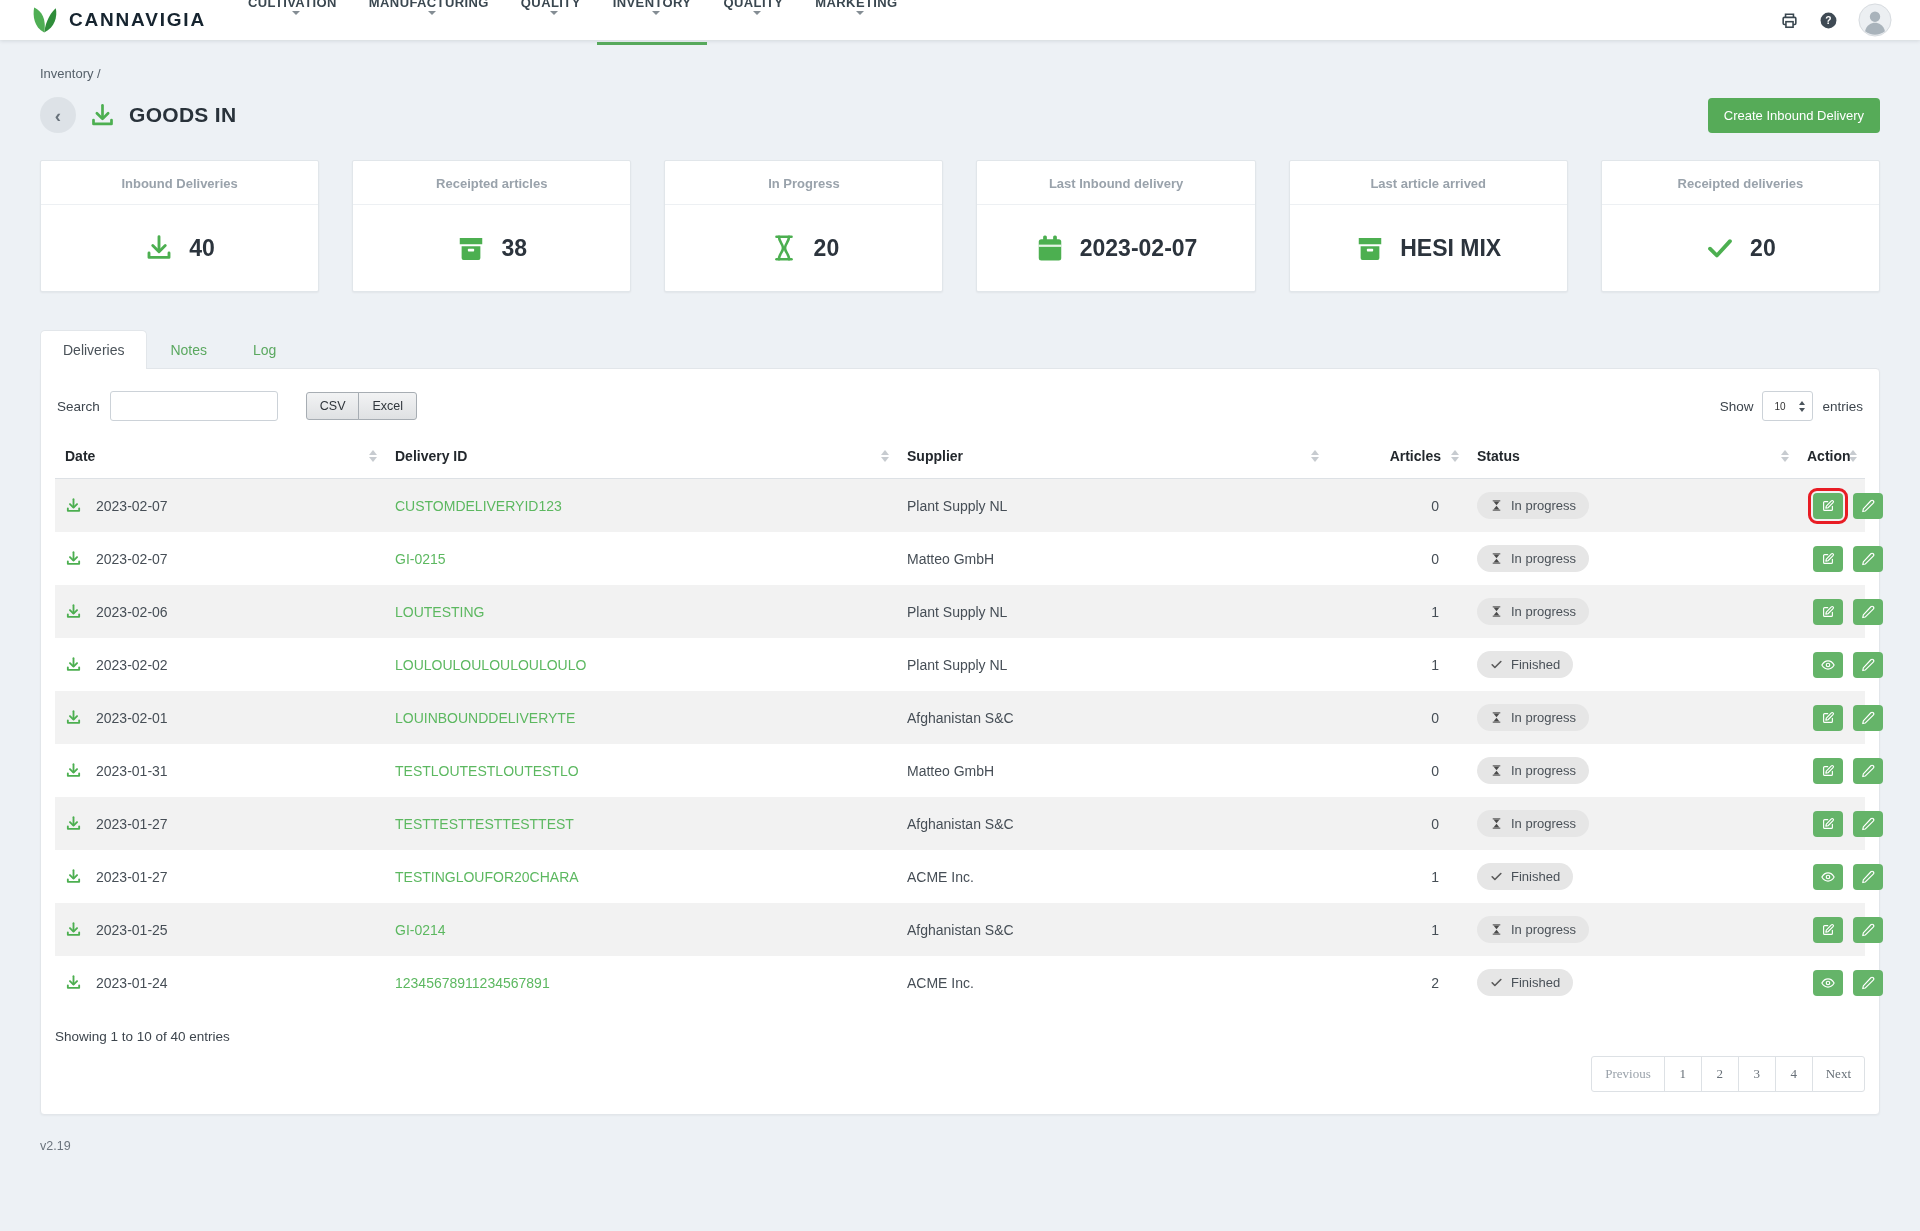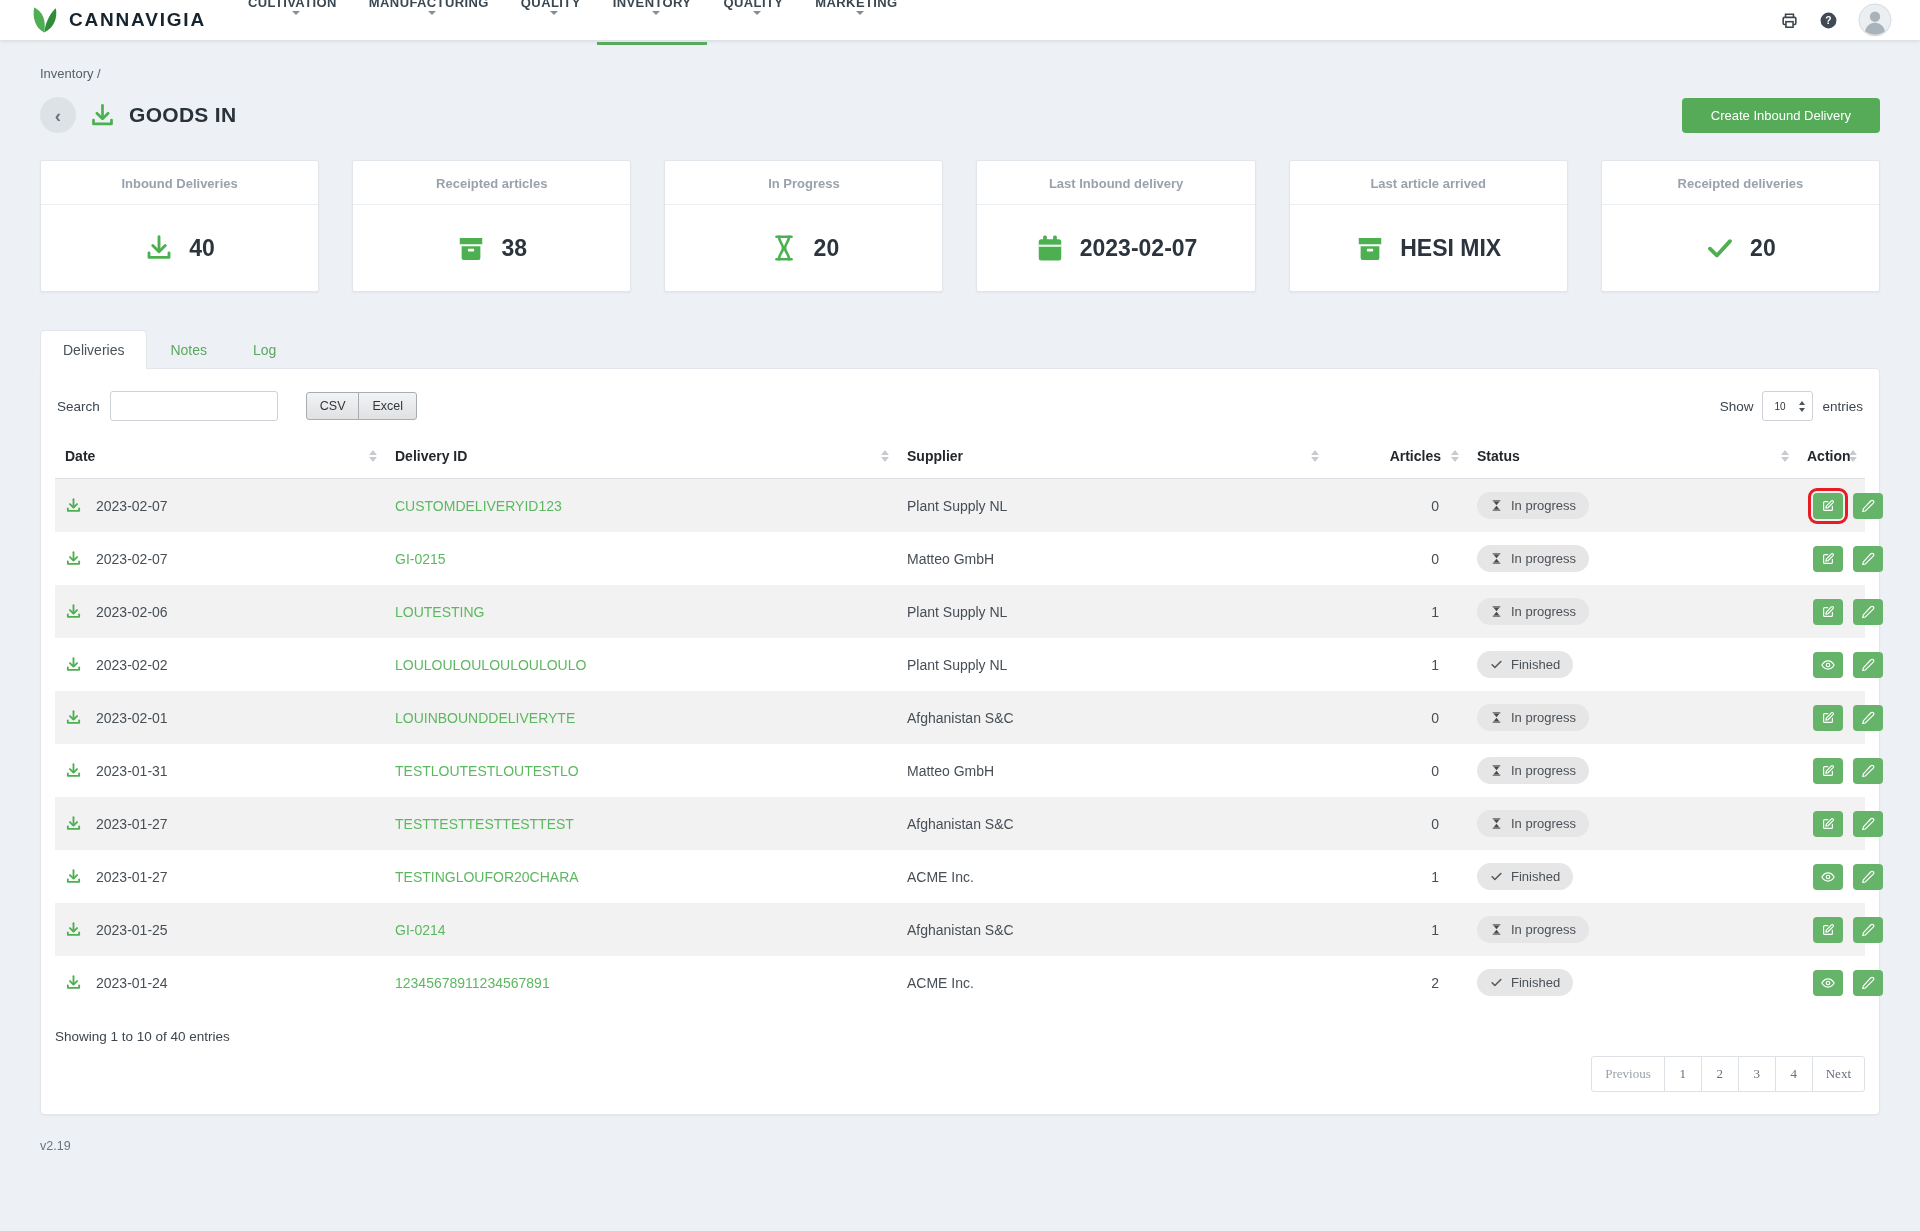--- a/index.html
+++ b/index.html
@@ -26,21 +26,21 @@
 
   
   .content{padding:26px 40px 0;}
   .breadcrumb{font-size:13px;color:#55606a;margin-bottom:16px;}
   .title-row{display:flex;align-items:center;gap:13px;margin-bottom:27px;}
   .back-btn{width:36px;height:36px;border-radius:50%;border:none;background:#dde2e7;color:#68727b;
             font-size:19px;font-weight:700;cursor:pointer;line-height:1;}
   .title-ico svg{width:27px;height:27px;display:block;}
   .page-title{font-size:21px;font-weight:700;color:#29323a;letter-spacing:.3px;}
   .create-btn{margin-left:auto;background:#56ab58;border:none;color:#fff;font-size:13px;
-              padding:10px 29px;border-radius:4px;cursor:pointer;}
+              padding:10px 16px;border-radius:4px;cursor:pointer;}
 
   
   .stats{display:grid;grid-template-columns:repeat(6,1fr);gap:33px;margin-bottom:38px;}
   .stat-card{background:#fff;border:1px solid #e1e6ea;border-radius:2px;box-shadow:0 1px 2px rgba(0,0,0,.05);}
   .stat-label{text-align:center;font-size:13px;font-weight:700;color:#99a2ab;padding:15px 6px 13px;
               border-bottom:1px solid #edf0f3;white-space:nowrap;overflow:hidden;}
   .stat-body{display:flex;align-items:center;justify-content:center;gap:15px;height:86px;}
   .icon-slot svg{display:none;width:30px;height:30px;}
   .icon-slot svg.show{display:block;}
   .stat-value{font-size:23px;font-weight:700;color:#2c343d;white-space:nowrap;}

